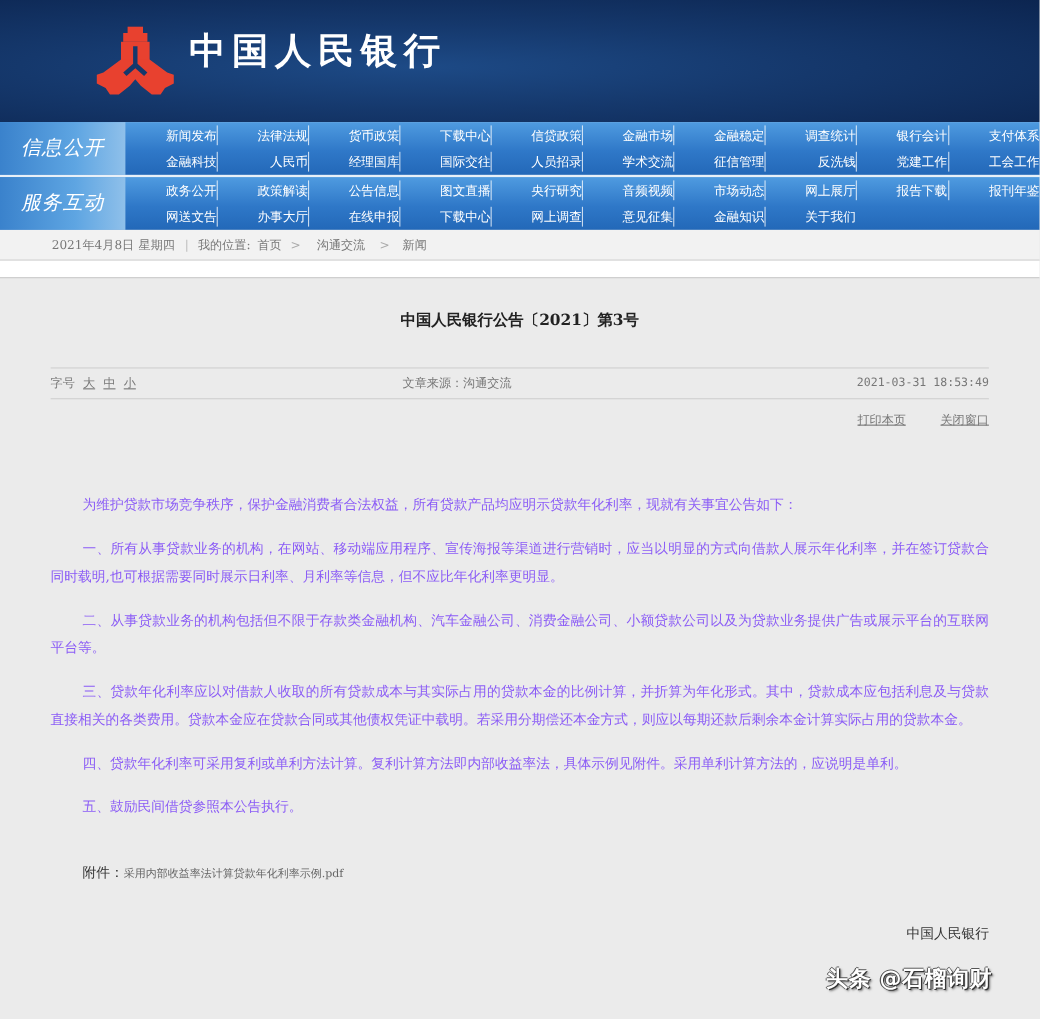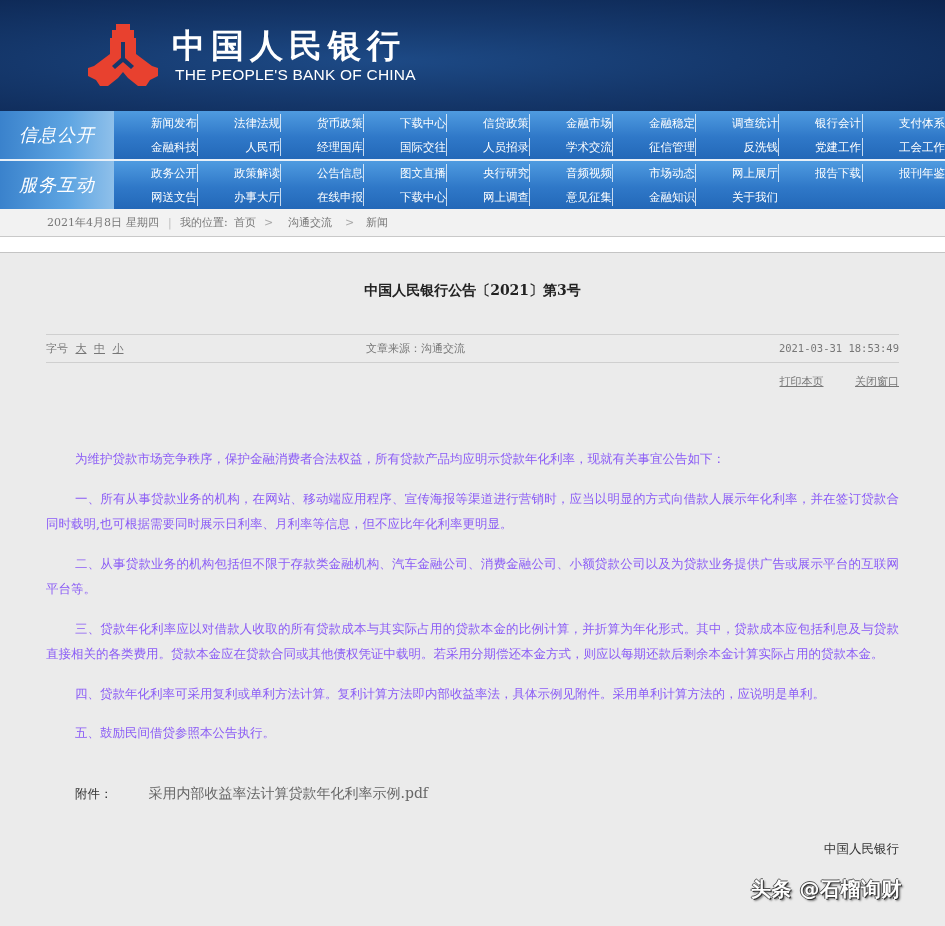--- a/index.html
+++ b/index.html
@@ -26,41 +26,40 @@
   .metabar{position:absolute;left:46px;top:334px;width:853px;height:27px;border-top:1px solid #cfcfcf;border-bottom:1px solid #cfcfcf;font-size:11px;color:#777;line-height:27px;}
   .metabar .l{position:absolute;left:0;top:0;}
   .metabar .l a{color:#777;text-decoration:underline;margin-left:4px;cursor:pointer;}
   .metabar .c{position:absolute;left:320px;top:0;}
   .metabar .r{position:absolute;right:0;top:0;font-family:"DejaVu Sans Mono",monospace;font-size:10.5px;}
   .toollinks{position:absolute;right:46px;top:374px;font-size:11px;color:#777;}
   .toollinks a{color:#777;text-decoration:underline;margin-left:28px;cursor:pointer;}
   .content{position:absolute;left:46px;top:418px;width:853px;font-size:12.5px;color:#8b5cf6;line-height:25.5px;margin-top:28px;}
   .content p{margin:0 0 14px 0;text-indent:29px;text-align:justify;}
   .attach{position:absolute;left:75px;top:785px;font-size:12.5px;color:#333;}
-  .attach a{font-size:14px;color:#666;text-decoration:none;cursor:pointer;margin-left:36px;}
+  .attach a{font-size:10px;color:#666;text-decoration:none;cursor:pointer;}
   .signature{position:absolute;right:46px;top:841px;font-size:12.5px;color:#333;}
   .watermark{position:absolute;left:751px;top:876px;font-family:"DejaVu Sans",sans-serif;font-size:20px;font-weight:bold;color:#fff;text-shadow:1px 1px 0 #333,-1px 0 0 #555,0 -1px 0 #555,2px 2px 2px rgba(0,0,0,0.5);letter-spacing:0.5px;}
 </style>
 </head>
 <body>
 
 <div class="header">
   <svg class="logo-mark" viewBox="0 0 74 66">
     <g fill="#e8412f">
       <rect x="30" y="0" width="14" height="6"></rect>
       <rect x="26" y="6" width="22" height="8"></rect>
       <rect x="24" y="14" width="26" height="18"></rect>
       <path d="M24 30 L8 42 L2 44 L2 52 L10 56 L14 62 L22 62 L32 54 L37 48 L42 54 L52 62 L60 62 L64 56 L72 52 L72 44 L66 42 L50 30 Z"></path>
     </g>
     <g fill="#15386c">
       <path d="M35 18 L39 18 L39 34 L48 42 L45 45 L37 38 L29 45 L26 42 L35 34 Z"></path>
     </g>
   </svg>
   <div class="logo-cn">中国人民银行</div>
-  <div class="logo-en">THE PEOPLE'S BANK OF CHINA</div>
 </div>
 
 <div class="nav">
   <div class="navgroup g1">
     <div class="navlabel">信息公开</div>
     <div class="navrow r1">
       <div class="navitem" style="left:0">新闻发布</div>
       <div class="navitem sep" style="left:83px">法律法规</div>
       <div class="navitem sep" style="left:166px">货币政策</div>
       <div class="navitem sep" style="left:249px">下载中心</div>

